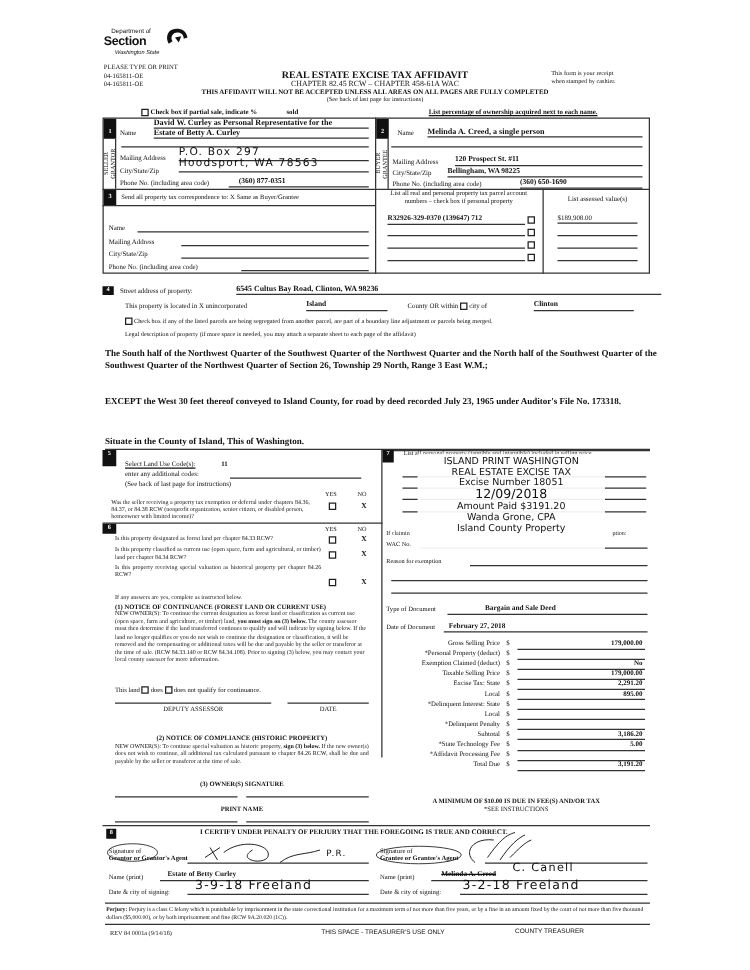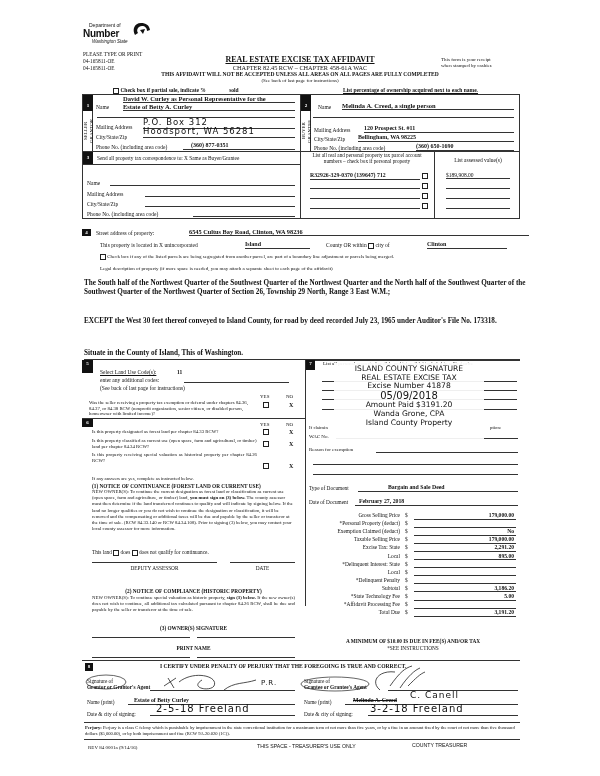--- a/index.html
+++ b/index.html
@@ -15,32 +15,32 @@
   .hand { font-family: "DejaVu Sans", sans-serif; font-weight: normal; letter-spacing: 1px; }
   .stamp { font-family: "DejaVu Sans", sans-serif; text-align:center; color:#111; white-space:nowrap; }
   .right { text-align: right; }
   .vtext { writing-mode: vertical-rl; transform: rotate(180deg); font-size:5px; text-align:center; }
 </style>
 </head>
 <body>
 
 <div class="abs" style="left:83px;top:23px;width:75px;height:26px;">
   <div class="sans" style="position:absolute;left:6px;top:0;font-size:5px;">Department of</div>
-  <div class="sans b" style="position:absolute;left:0;top:5px;font-size:10px;letter-spacing:-0.3px;">Number</div>
+  <div class="sans b" style="position:absolute;left:0;top:5px;font-size:10px;letter-spacing:-0.3px;">Section</div>
   <div class="sans" style="position:absolute;left:9px;top:16px;font-size:4.5px;font-style:italic;">Washington State</div>
   <svg style="position:absolute;left:48px;top:-1px;" width="20" height="16" viewBox="0 0 20 16">
     <path d="M10 1 C3 1 1 8 4 13 L7 11 C5 8 7 4 11 4 C14 4 16 6 16 9 L19 8 C18 3 15 1 10 1 Z" fill="#111"></path>
     <path d="M9 8 L14 7 L12 12 Z" fill="#111"></path>
   </svg>
 </div>
 <div class="abs" style="left:83px;top:51px;font-size:5.3px;">PLEASE TYPE OR PRINT</div>
 <div class="abs" style="left:83px;top:58px;font-size:5.3px;">04-165811-OE</div>
 <div class="abs" style="left:83px;top:65px;font-size:5.3px;">04-165811-OE</div>
 
-<div class="abs b" style="left:210px;top:55px;width:180px;text-align:center;font-size:8px;text-decoration:underline;">REAL ESTATE EXCISE TAX AFFIDAVIT</div>
+<div class="abs b" style="left:210px;top:55px;width:180px;text-align:center;font-size:8px;">REAL ESTATE EXCISE TAX AFFIDAVIT</div>
 <div class="abs" style="left:210px;top:64px;width:180px;text-align:center;font-size:6.3px;">CHAPTER 82.45 RCW – CHAPTER 458-61A WAC</div>
 <div class="abs" style="left:441px;top:57px;font-size:5px;">This form is your receipt</div>
 <div class="abs" style="left:441px;top:63px;font-size:5px;">when stamped by cashier.</div>
 <div class="abs b" style="left:60px;top:71px;width:480px;text-align:center;font-size:5.5px;">THIS AFFIDAVIT WILL NOT BE ACCEPTED UNLESS ALL AREAS ON ALL PAGES ARE FULLY COMPLETED</div>
 <div class="abs" style="left:60px;top:78px;width:480px;text-align:center;font-size:5px;">(See back of last page for instructions)</div>
 
 <div class="abs" style="left:113px;top:87px;font-size:5.5px;">
   <span class="cb"></span>
   <span class="b">Check box if partial sale, indicate %</span>
   <span class="b" style="margin-left:22px;">sold</span>
@@ -55,23 +55,23 @@
 
 <div class="abs num" style="left:83px;top:95px;width:10px;height:16px;padding-top:8px;">1</div>
 <div class="abs" style="left:83px;top:111px;width:10px;height:40px;border-right:0.8px solid #333;">
   <div class="vtext" style="height:40px;width:10px;">SELLER GRANTOR</div>
 </div>
 <div class="abs" style="left:96px;top:104px;font-size:5.5px;">Name</div>
 <div class="abs b line" style="left:123px;top:95px;width:172px;font-size:6.5px;">David W. Curley as Personal Representative for the</div>
 <div class="abs b line" style="left:123px;top:103px;width:172px;font-size:6.5px;">Estate of Betty A. Curley</div>
 <div class="abs line" style="left:97px;top:117px;width:198px;height:1px;"></div>
 <div class="abs" style="left:96px;top:124px;font-size:5.5px;">Mailing Address</div>
-<div class="abs line hand" style="left:143px;top:118px;width:152px;font-size:8.5px;">P.O. Box 312</div>
+<div class="abs line hand" style="left:143px;top:118px;width:152px;font-size:8.5px;">P.O. Box 297</div>
 <div class="abs" style="left:96px;top:134px;font-size:5.5px;">City/State/Zip</div>
-<div class="abs line hand" style="left:143px;top:127px;width:152px;font-size:8.5px;">Hoodsport, WA 56281</div>
+<div class="abs line hand" style="left:143px;top:127px;width:152px;font-size:8.5px;">Hoodsport, WA 78563</div>
 <div class="abs" style="left:96px;top:144px;font-size:5.5px;">Phone No. (including area code)</div>
 <div class="abs b line" style="left:183px;top:142px;width:112px;font-size:6px;padding-left:8px;">(360) 877-0351</div>
 
 <div class="abs num" style="left:301px;top:95px;width:10px;height:16px;padding-top:8px;">2</div>
 <div class="abs" style="left:301px;top:111px;width:10px;height:40px;border-right:0.8px solid #333;">
   <div class="vtext" style="height:40px;width:10px;">BUYER GRANTEE</div>
 </div>
 <div class="abs" style="left:318px;top:104px;font-size:5.5px;">Name</div>
 <div class="abs b line" style="left:342px;top:102px;width:172px;font-size:6.5px;">Melinda A. Creed, a single person</div>
 <div class="abs line" style="left:313px;top:117px;width:201px;height:1px;"></div>
@@ -208,24 +208,24 @@
 <div class="abs" style="left:309px;top:425px;font-size:4.8px;">If claimin</div>
 <div class="abs" style="left:490px;top:425px;font-size:4.8px;">ption:</div>
 <div class="abs" style="left:309px;top:434px;font-size:5px;">WAC No.</div>
 <div class="abs line" style="left:336px;top:438px;width:182px;height:1px;"></div>
 <div class="abs" style="left:309px;top:447px;font-size:5px;">Reason for exemption</div>
 <div class="abs line" style="left:376px;top:452px;width:142px;height:1px;"></div>
 <div class="abs line" style="left:313px;top:464px;width:205px;height:1px;"></div>
 <div class="abs line" style="left:313px;top:474px;width:205px;height:1px;"></div>
 
 <div class="abs" style="left:334px;top:363px;width:150px;height:80px;background:rgba(255,255,255,0.92);">
-  <div class="stamp" style="font-size:7.6px;margin-top:2px;">ISLAND COUNTY SIGNATURE</div>
+  <div class="stamp" style="font-size:7.6px;margin-top:2px;">ISLAND PRINT WASHINGTON</div>
   <div class="stamp" style="font-size:7.6px;">REAL ESTATE EXCISE TAX</div>
-  <div class="stamp" style="font-size:7.6px;">Excise Number 41878</div>
-  <div class="stamp" style="font-size:10px;line-height:10px;">05/09/2018</div>
+  <div class="stamp" style="font-size:7.6px;">Excise Number 18051</div>
+  <div class="stamp" style="font-size:10px;line-height:10px;">12/09/2018</div>
   <div class="stamp" style="font-size:7.6px;">Amount Paid $3191.20</div>
   <div class="stamp" style="font-size:7.6px;">Wanda Grone, CPA</div>
   <div class="stamp" style="font-size:7.6px;">Island County Property</div>
 </div>
 
 <div class="abs" style="left:309px;top:485px;font-size:5.3px;">Type of Document</div>
 <div class="abs b line" style="left:358px;top:484px;width:160px;font-size:5.8px;padding-left:30px;">Bargain and Sale Deed</div>
 <div class="abs" style="left:309px;top:499px;font-size:5.3px;">Date of Document</div>
 <div class="abs b line" style="left:355px;top:498px;width:163px;font-size:5.8px;padding-left:4px;">February 27, 2018</div>
 
@@ -309,21 +309,21 @@
 <svg class="abs" style="left:84px;top:668px;" width="220" height="26" viewBox="0 0 220 26">
   <ellipse cx="22" cy="14" rx="20" ry="7" fill="none" stroke="#222" stroke-width="0.7"></ellipse>
   <path d="M80 18 L92 10 M84 10 L90 20 M95 14 C110 2 135 8 130 18 C126 24 105 20 118 12" fill="none" stroke="#222" stroke-width="0.8"></path>
   <path d="M140 22 C150 14 160 16 172 12" fill="none" stroke="#222" stroke-width="0.8"></path>
 </svg>
 <div class="abs hand" style="left:261px;top:679px;font-size:7px;">P.R.</div>
 <div class="abs line" style="left:150px;top:690px;width:145px;height:1px;"></div>
 <div class="abs" style="left:87px;top:699px;font-size:5.3px;">Name (print)</div>
 <div class="abs b line" style="left:128px;top:697px;width:167px;font-size:5.8px;padding-left:6px;">Estate of  Betty Curley</div>
 <div class="abs" style="left:87px;top:711px;font-size:5.3px;">Date &amp; city of signing:</div>
-<div class="abs hand line" style="left:150px;top:703px;width:145px;font-size:10px;padding-left:6px;">2-5-18  Freeland</div>
+<div class="abs hand line" style="left:150px;top:703px;width:145px;font-size:10px;padding-left:6px;">3-9-18  Freeland</div>
 
 <div class="abs" style="left:304px;top:678px;font-size:5.3px;">Signature of</div>
 <div class="abs b" style="left:304px;top:684px;font-size:5.3px;">Grantee or Grantee's Agent</div>
 <svg class="abs" style="left:300px;top:664px;" width="225" height="40" viewBox="0 0 225 40">
   <ellipse cx="35" cy="20" rx="34" ry="7" fill="none" stroke="#222" stroke-width="0.7"></ellipse>
   <path d="M80 26 C70 18 78 6 95 8 M90 22 C100 8 105 4 112 2 M100 24 C108 12 115 6 120 4 M108 22 C116 14 120 10 125 8" fill="none" stroke="#222" stroke-width="0.8"></path>
 </svg>
 <div class="abs line" style="left:388px;top:690px;width:130px;height:1px;"></div>
 <div class="abs" style="left:304px;top:699px;font-size:5.3px;">Name (print)</div>
 <div class="abs b line" style="left:345px;top:697px;width:173px;font-size:5.8px;padding-left:8px;text-decoration:line-through;">Melinda A. Creed</div>

